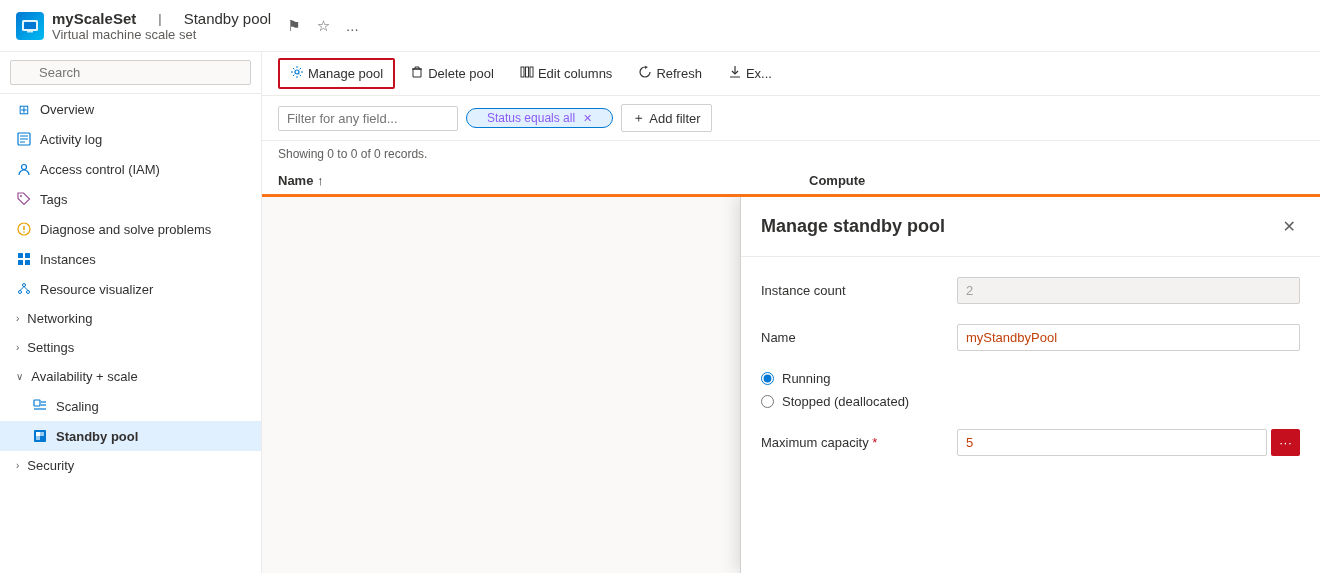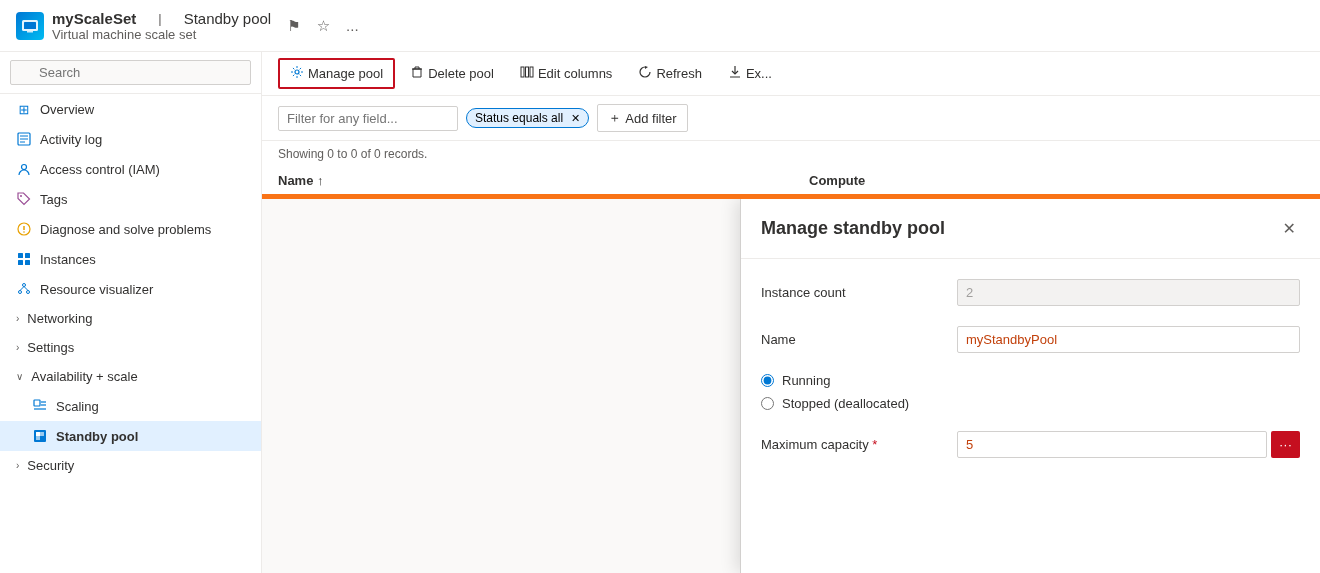--- a/index.html
+++ b/index.html
@@ -153,23 +153,23 @@
       font-size: 13px;
       width: 180px;
     }
     .filter-chip {
       display: flex;
       align-items: center;
       gap: 4px;
       background: #e1f0ff;
       border: 1px solid #0078d4;
       border-radius: 12px;
-      padding: 2px 8px;
+      padding: 2px 20px;
       font-size: 12px;
-      color: #000000;
+      color: #8b5cf6;
     }
     .filter-chip .close { cursor: pointer; font-size: 11px; margin-left: 4px; }
     .add-filter-btn {
       display: flex;
       align-items: center;
       gap: 4px;
       padding: 4px 10px;
       border: 1px solid #d2d0ce;
       background: none;
       cursor: pointer;
@@ -184,21 +184,21 @@
       font-size: 12px;
       color: #605e5c;
       background: #fff;
       flex-shrink: 0;
     }
 
     
     .table-header {
       display: flex;
       padding: 6px 16px;
-      border-bottom: 5px solid #f97316;
+      border-bottom: 3px solid #f97316;
       background: #fff;
       font-weight: 600;
       font-size: 13px;
       flex-shrink: 0;
       gap: 36px;
     }
     .col-name { flex: 1; }
     .col-compute { flex: 1; }
 
     

